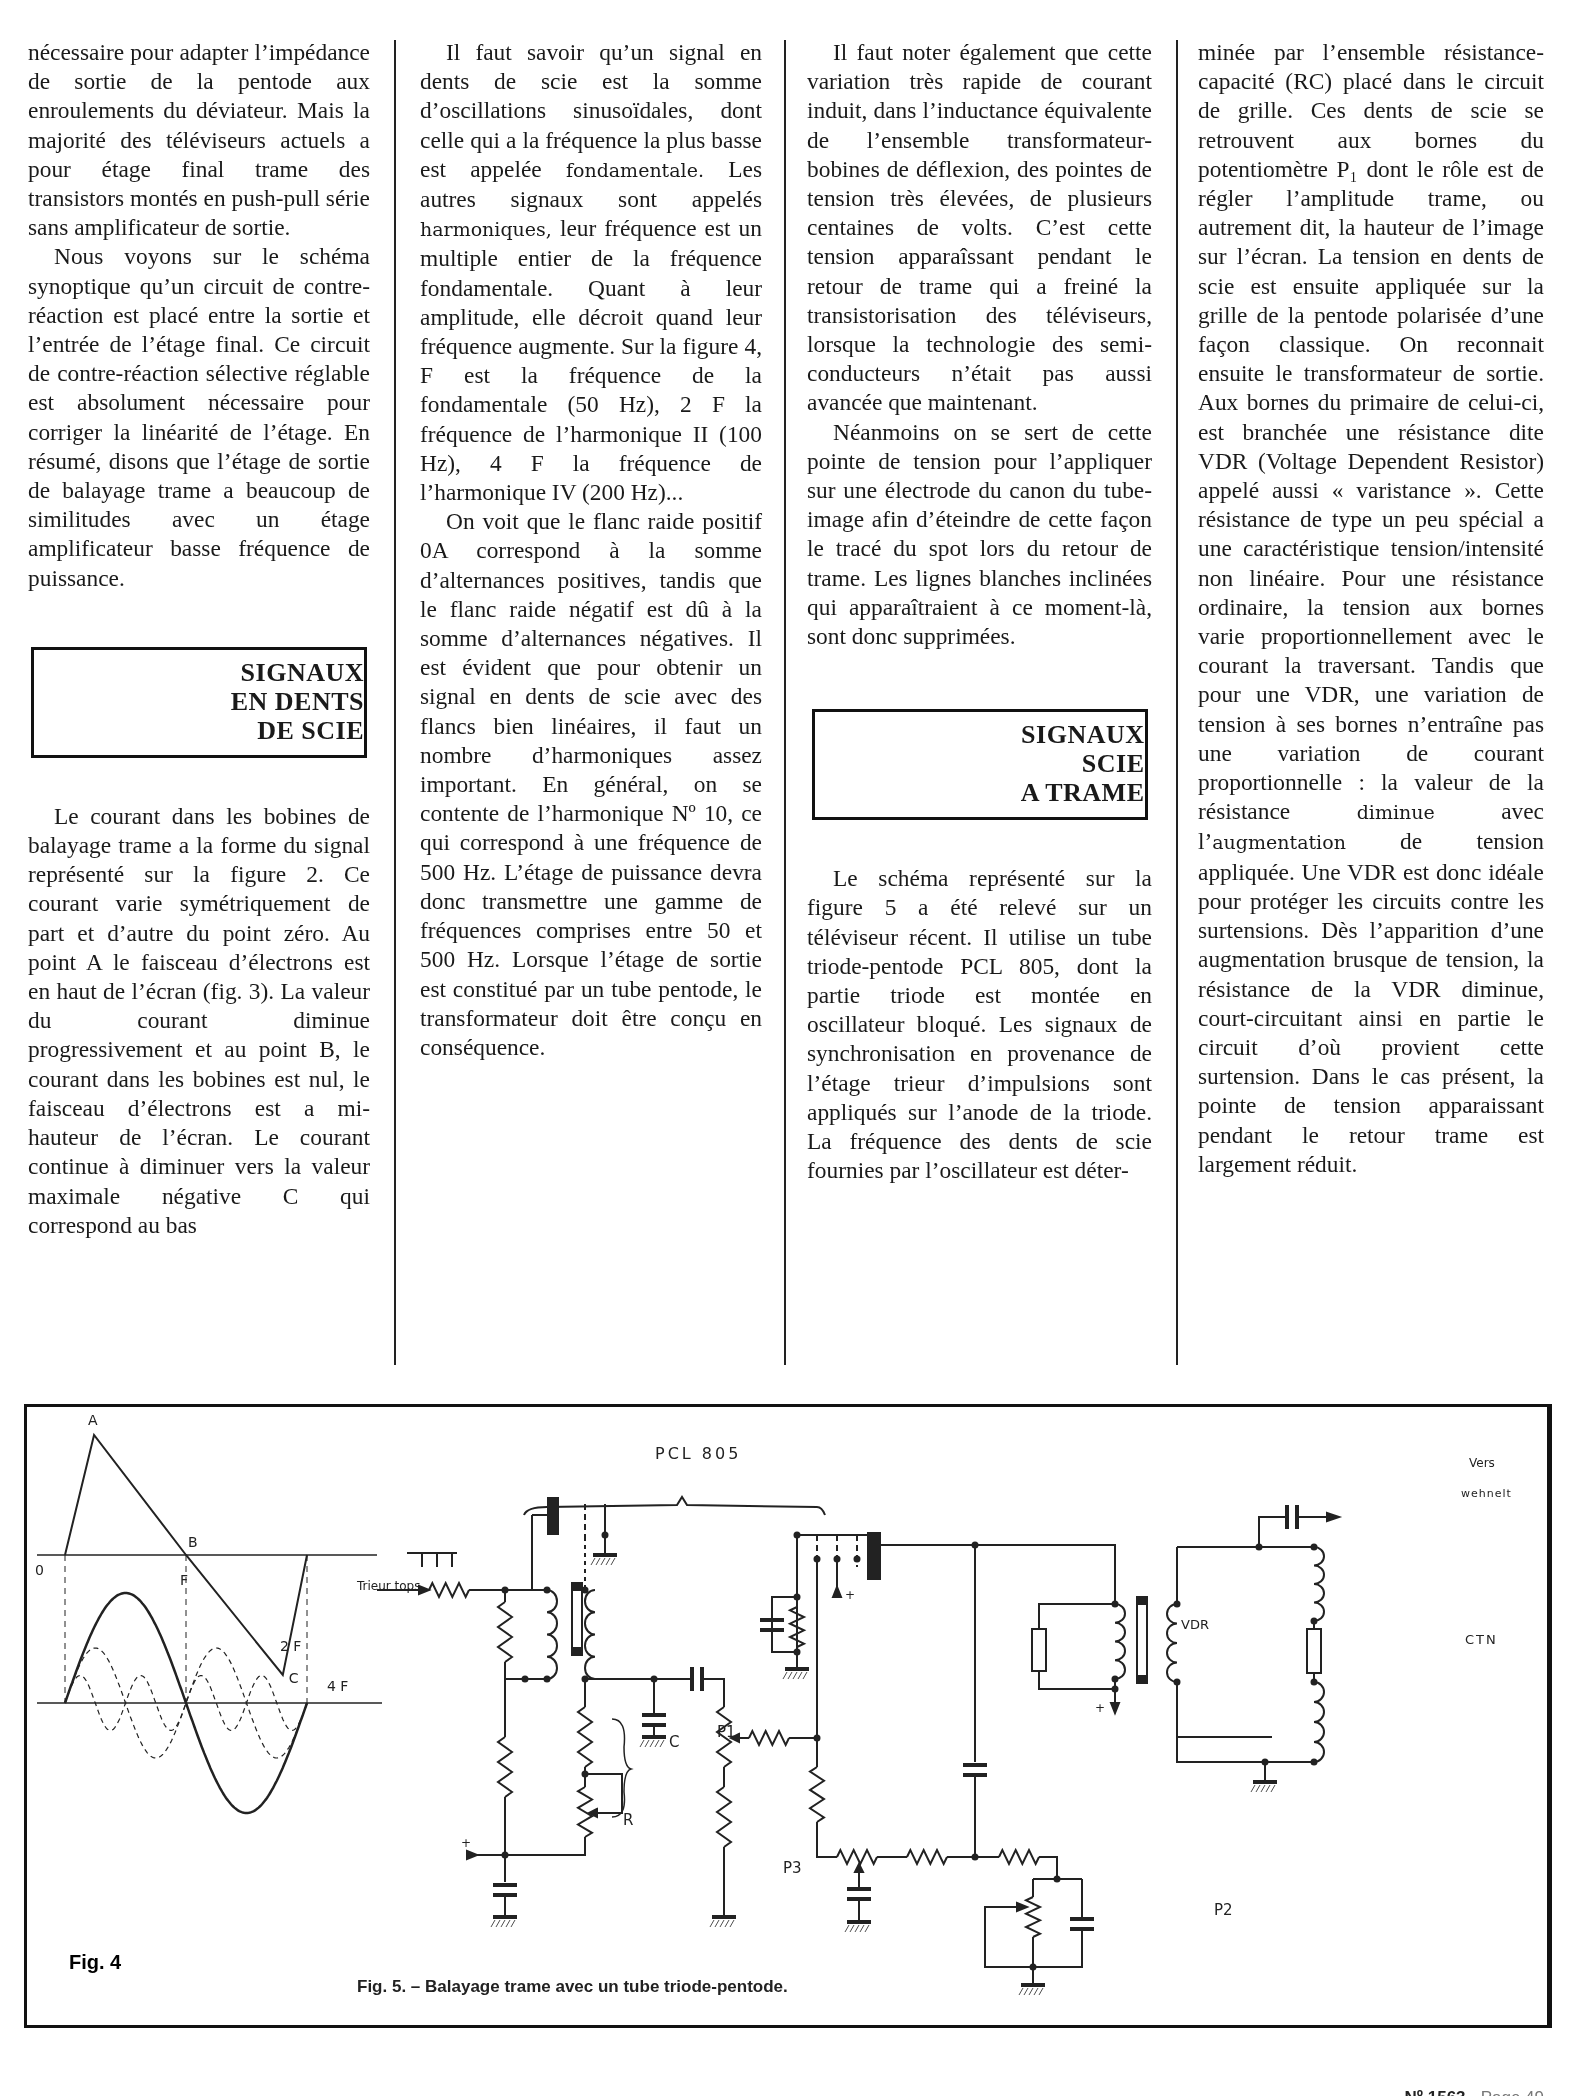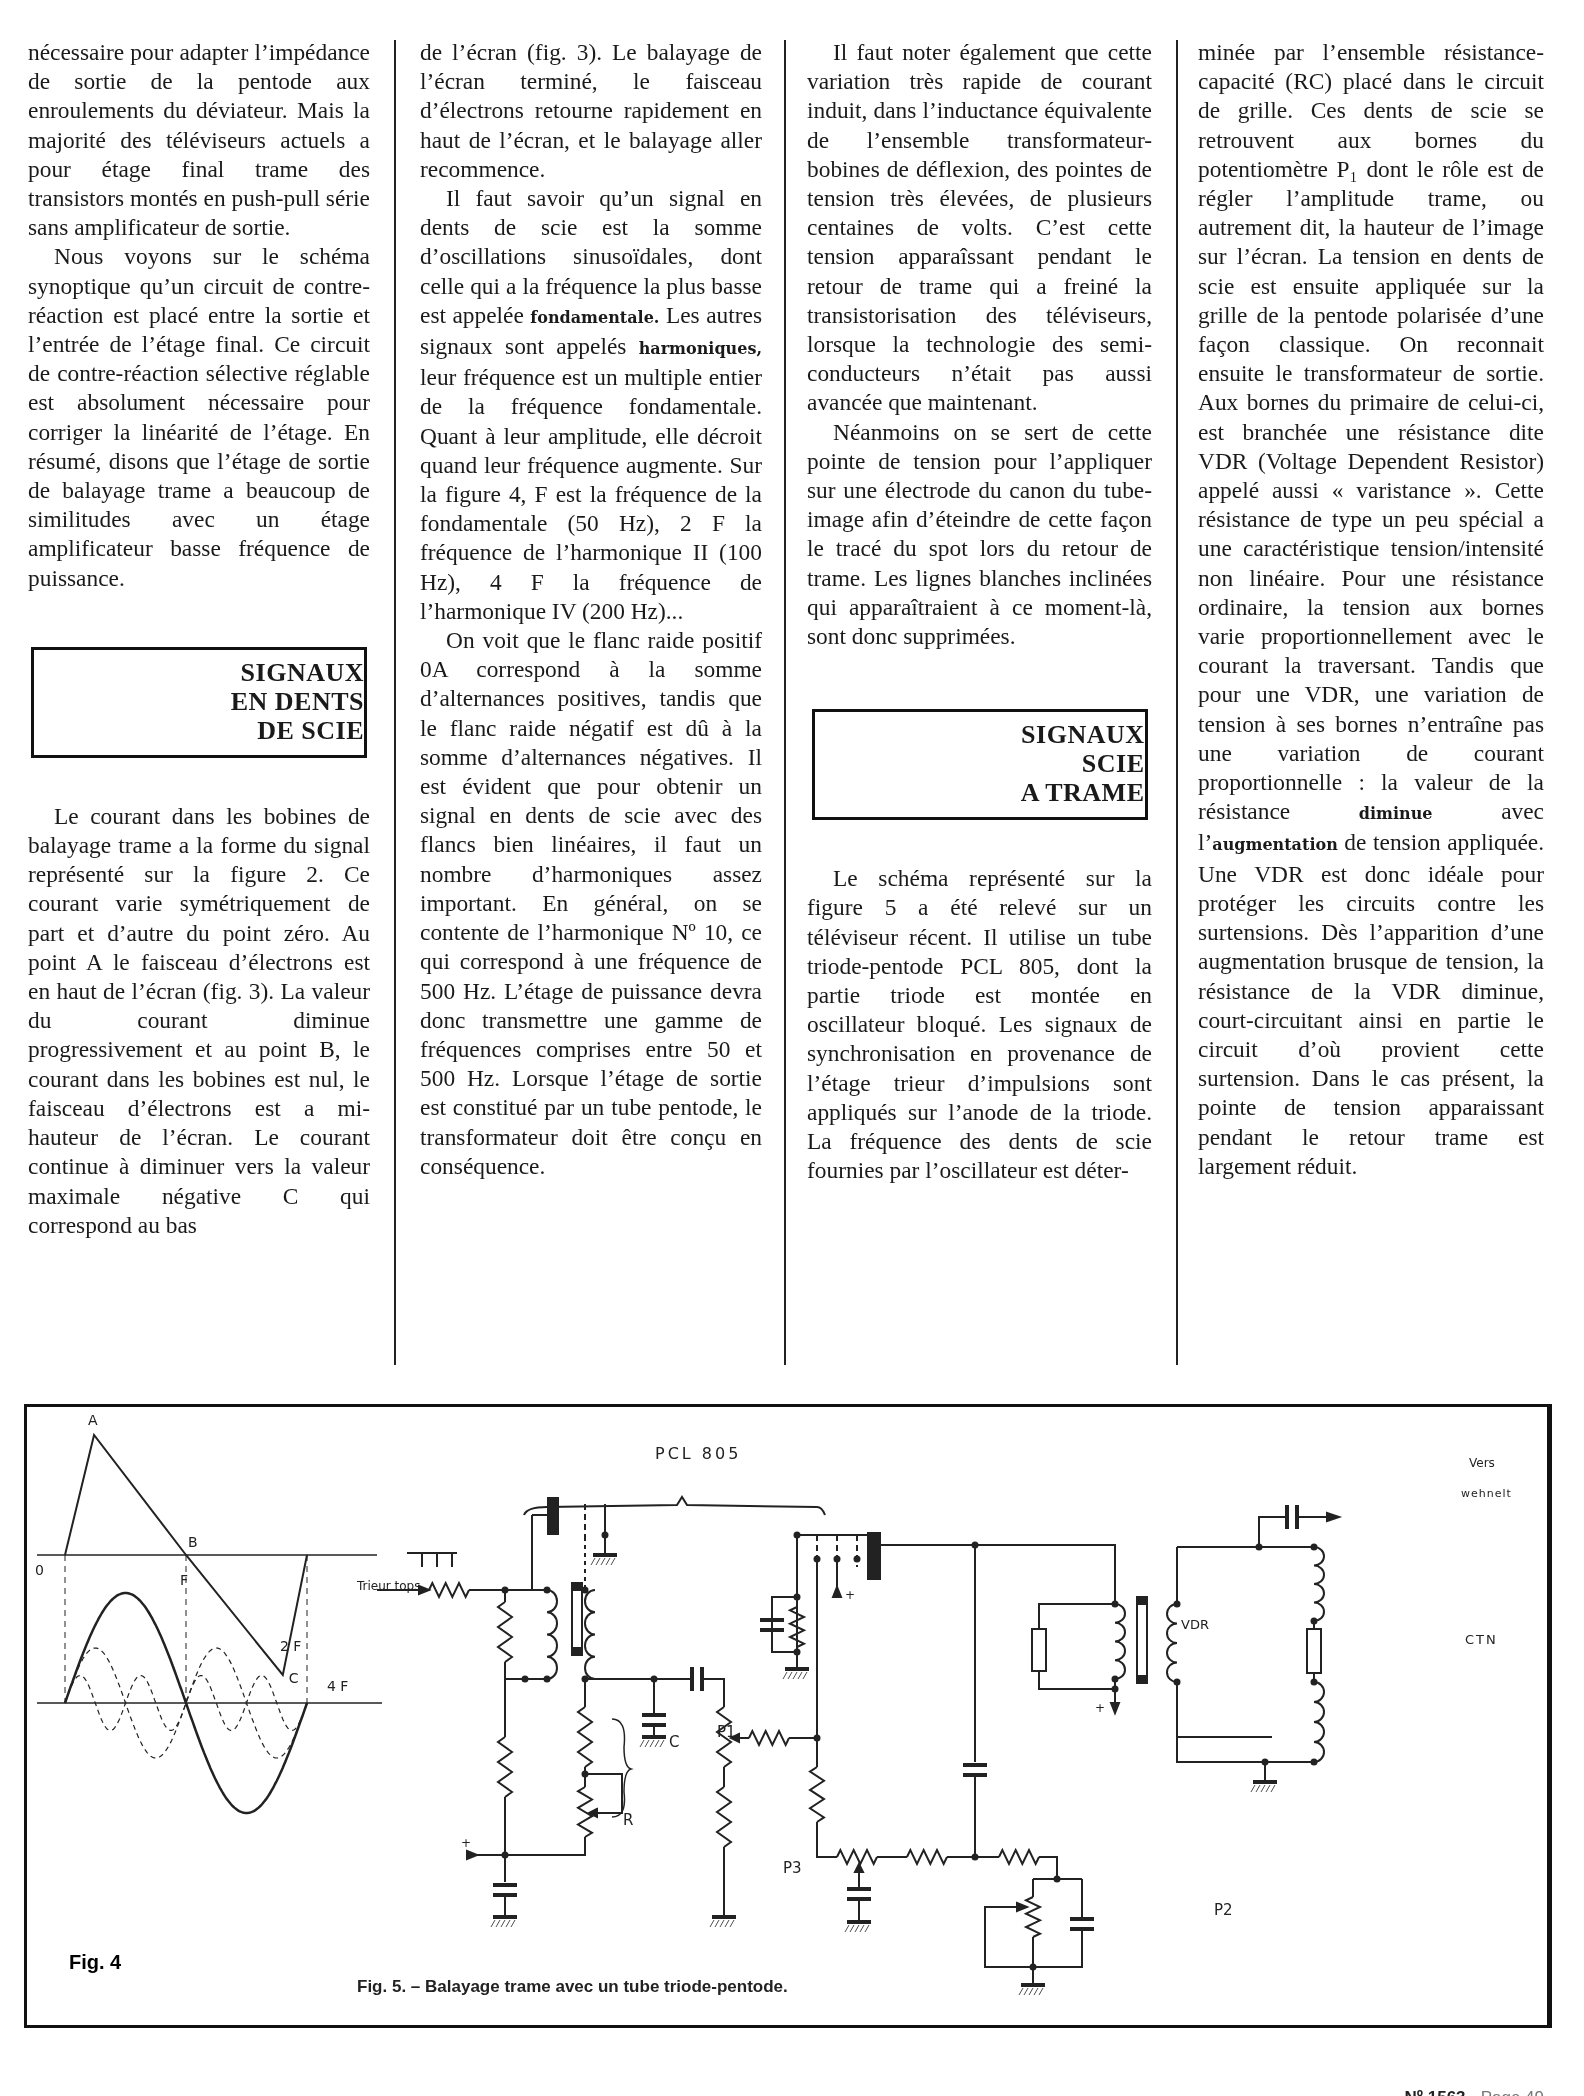--- a/index.html
+++ b/index.html
@@ -4,21 +4,21 @@
 <style>
   html, body { margin: 0; padding: 0; background: #fff; }
   body { width: 1584px; height: 2096px; position: relative; overflow: hidden; color: #1a1a1a; }
   .col {
     position: absolute; top: 38px; height: 1340px;
     font-family: "Liberation Serif", serif; font-size: 23.4px; line-height: 29.2px;
     text-align: justify; hyphens: manual;
   }
   .col p { margin: 0; text-indent: 0; }
   .col p.indent { text-indent: 26px; }
-  .col b { font-family: "DejaVu Serif", serif; font-weight: bold; font-size: 16px; }
+  .col b { font-family: "DejaVu Serif", serif; font-weight: normal; font-size: 19px; }
   #col1 { left: 28px; width: 342px; }
   #col2 { left: 420px; width: 342px; }
   #col3 { left: 807px; width: 345px; }
   #col4 { left: 1198px; width: 346px; }
   .rule { position: absolute; width: 1.5px; background: #222; }
   .headbox {
     border: 3px solid #111; margin: 0 auto; padding: 8px 0 10px 0;
     text-align: right; font-family: "Liberation Serif", serif; font-weight: bold;
     font-size: 26px; line-height: 29px; letter-spacing: 0.5px;
   }
@@ -46,21 +46,20 @@
     <div>SIGNAUX</div>
     <div>EN DENTS</div>
     <div>DE SCIE</div>
   </div>
   <div style="height:44px"></div>
   <p class="indent">Le courant dans les bobines de balayage trame a la forme du signal représenté sur la figure 2. Ce courant varie symétriquement de part et d’autre du point zéro. Au point A le faisceau d’électrons est en haut de l’écran (fig. 3). La valeur du courant diminue progressivement et au point B, le courant dans les bobines est nul, le faisceau d’électrons est a mi-hauteur de l’écran. Le courant continue à diminuer vers la valeur maximale négative C qui correspond au bas</p>
 </div>
 <div class="rule" style="left:394px; top:40px; height:1325px;"></div>
 
 <div class="col" id="col2">
-  <p>de l’écran (fig. 3). Le balayage de l’écran terminé, le faisceau d’électrons retourne rapidement en haut de l’écran, et le balayage aller recommence.</p>
   <p class="indent"><span>Il faut savoir qu’un signal en dents de scie est la somme d’oscillations sinusoïdales, dont celle qui a la fréquence la plus basse est appelée </span><b>fondamentale.</b><span> Les autres signaux sont appelés </span><b>harmoniques,</b><span> leur fréquence est un multiple entier de la fréquence fondamentale. Quant à leur amplitude, elle décroit quand leur fréquence augmente. Sur la figure 4, F est la fréquence de la fondamentale (50 Hz), 2 F la fréquence de l’harmonique II (100 Hz), 4 F la fréquence de l’harmonique IV (200 Hz)...</span></p>
   <p class="indent">On voit que le flanc raide positif 0A correspond à la somme d’alternances positives, tandis que le flanc raide négatif est dû à la somme d’alternances négatives. Il est évident que pour obtenir un signal en dents de scie avec des flancs bien linéaires, il faut un nombre d’harmoniques assez important. En général, on se contente de l’harmonique Nº 10, ce qui correspond à une fréquence de 500 Hz. L’étage de puissance devra donc transmettre une gamme de fréquences comprises entre 50 et 500 Hz. Lorsque l’étage de sortie est constitué par un tube pentode, le transformateur doit être conçu en conséquence.</p>
 </div>
 <div class="rule" style="left:784px; top:40px; height:1325px;"></div>
 
 <div class="col" id="col3">
   <p class="indent">Il faut noter également que cette variation très rapide de courant induit, dans l’inductance équivalente de l’ensemble transformateur-bobines de déflexion, des pointes de tension très élevées, de plusieurs centaines de volts. C’est cette tension apparaîssant pendant le retour de trame qui a freiné la transistorisation des téléviseurs, lorsque la technologie des semi-conducteurs n’était pas aussi avancée que maintenant.</p>
   <p class="indent">Néanmoins on se sert de cette pointe de tension pour l’appliquer sur une électrode du canon du tube-image afin d’éteindre de cette façon le tracé du spot lors du retour de trame. Les lignes blanches inclinées qui apparaîtraient à ce moment-là, sont donc supprimées.</p>
   <div style="height:58px"></div>
   <div class="headbox" style="width:330px">

